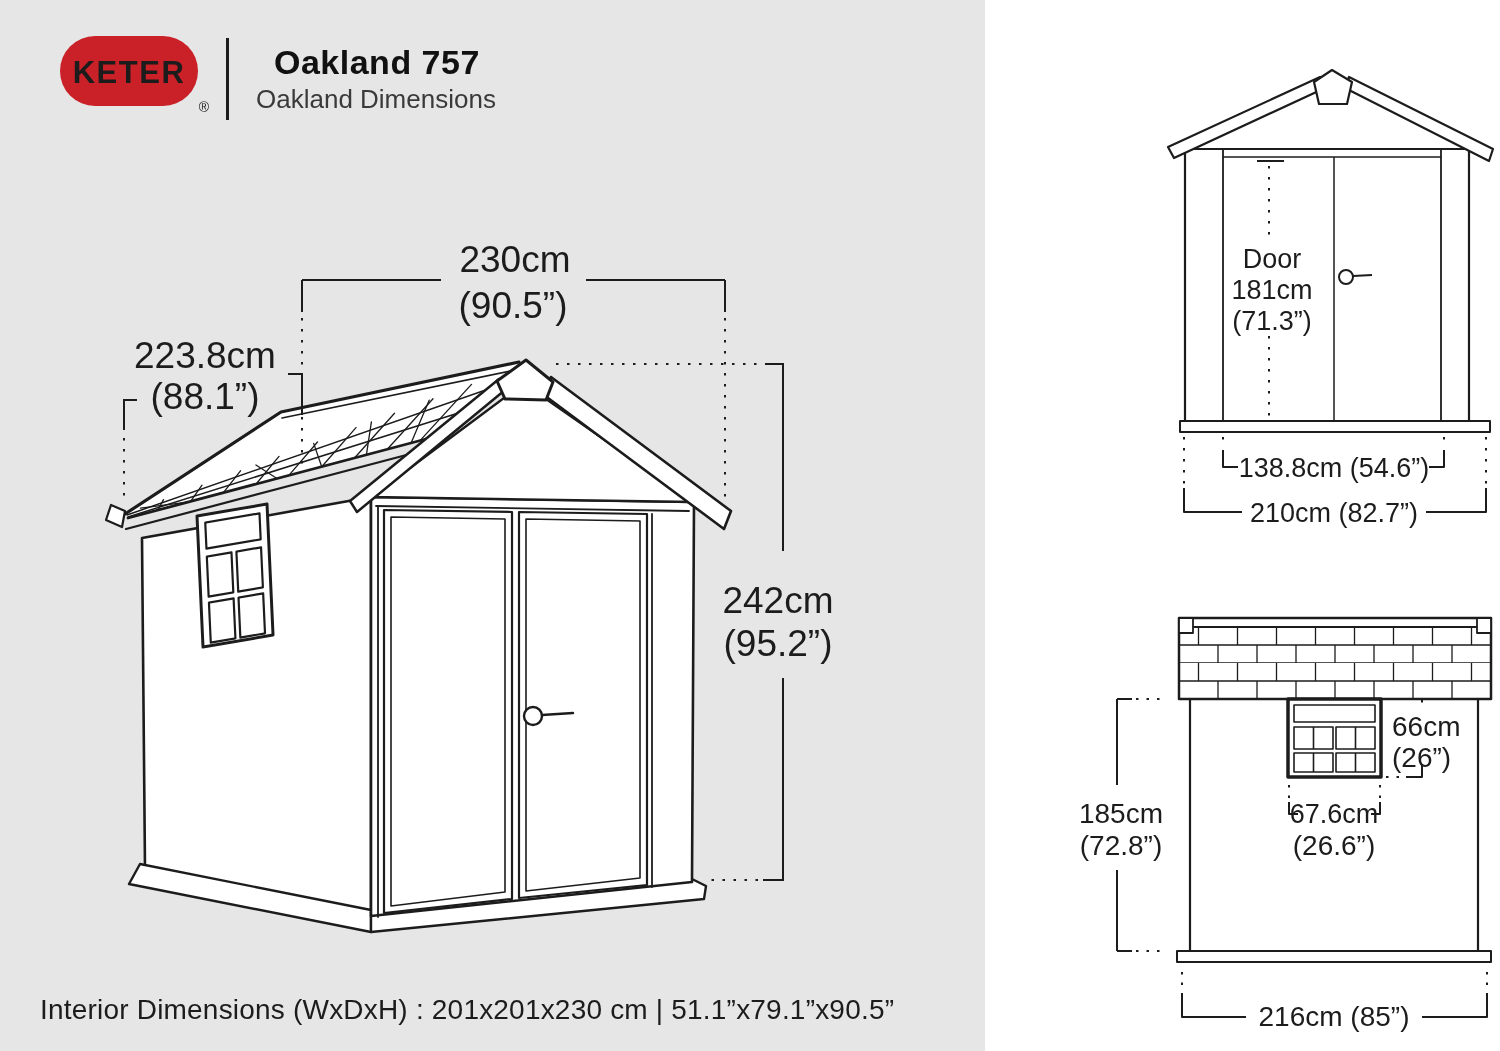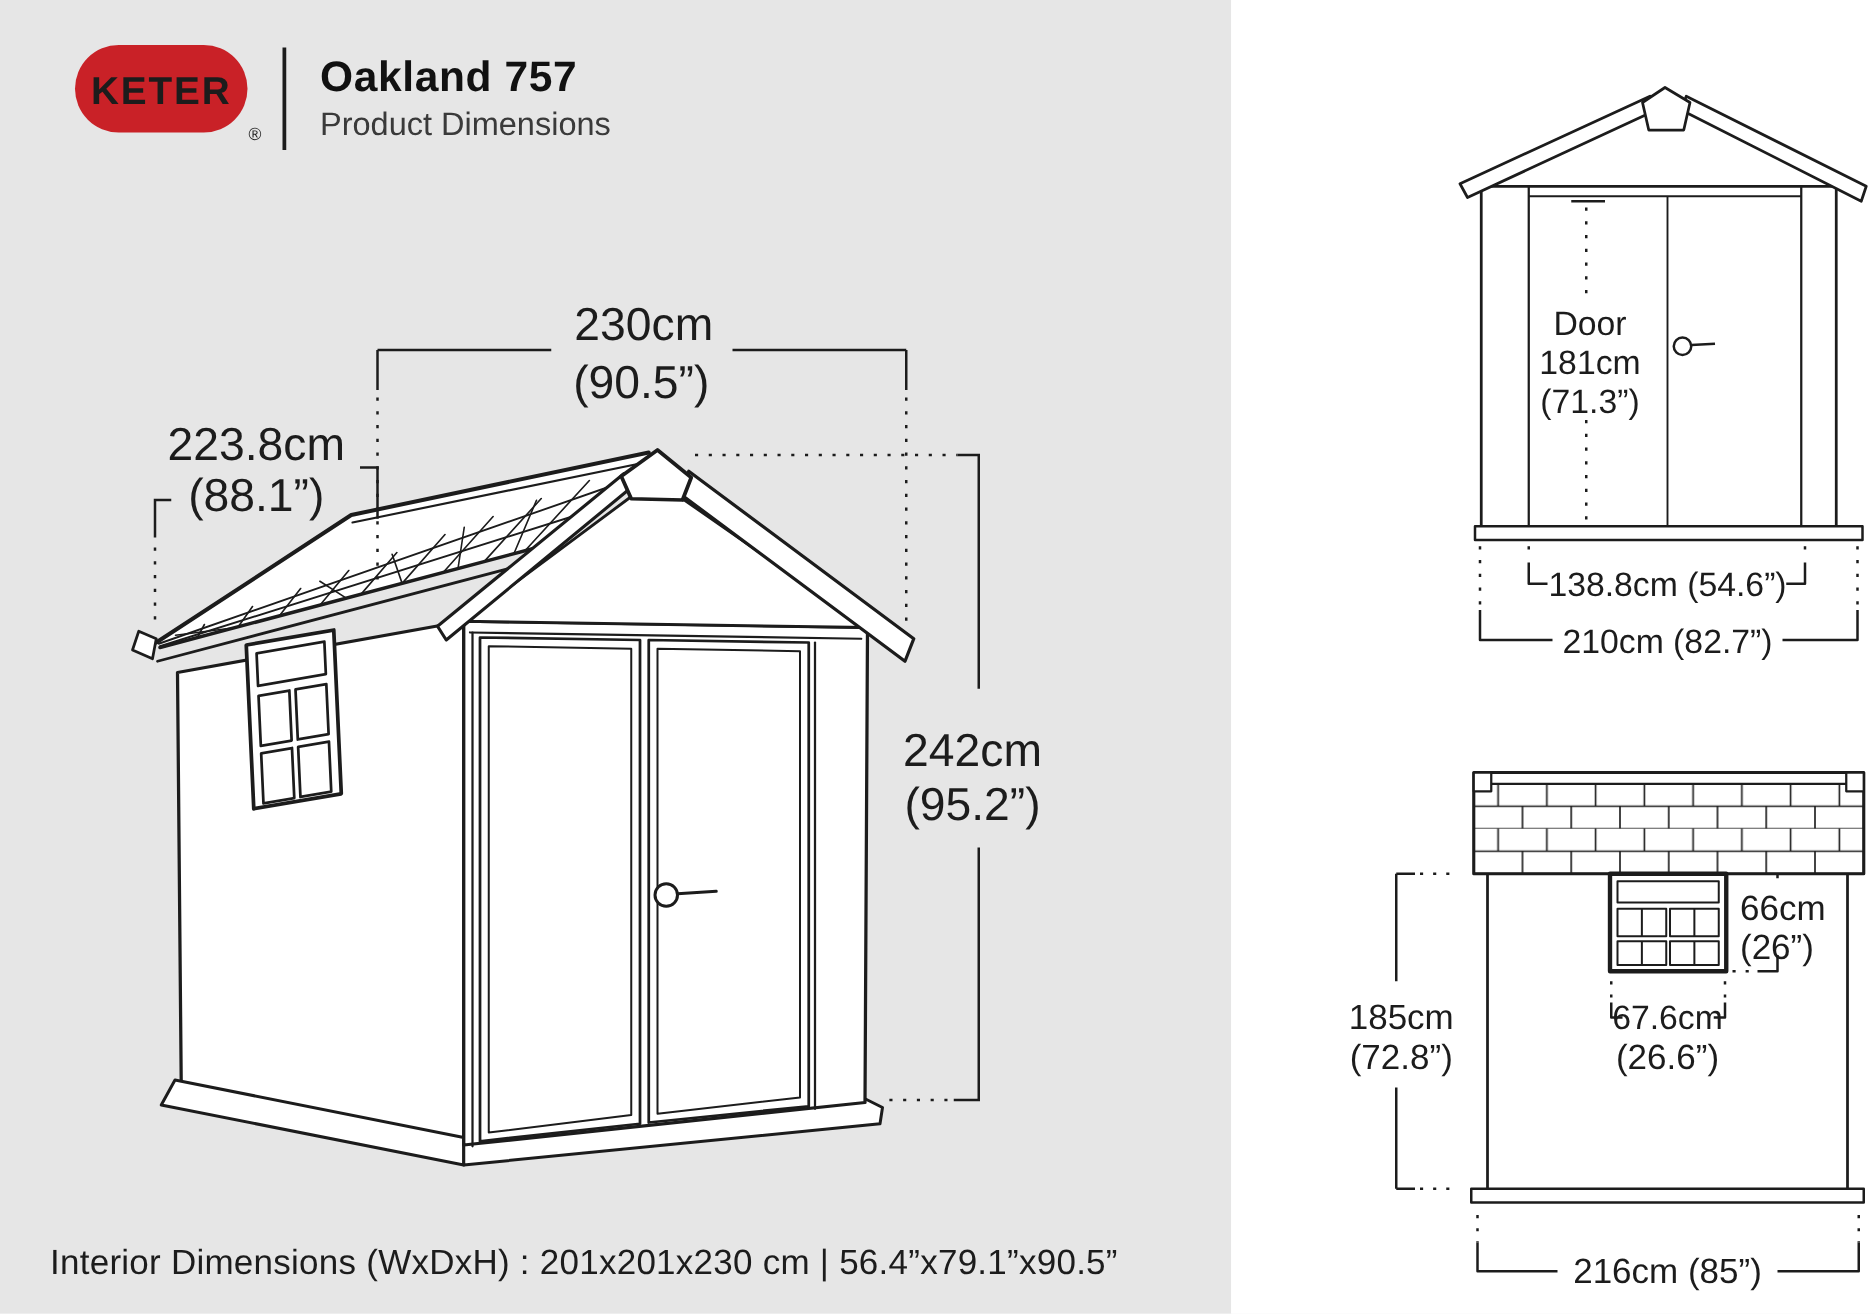--- a/index.html
+++ b/index.html
@@ -4,21 +4,21 @@
 <style>
   html,body{margin:0;padding:0;}
   body{
     width:1500px;height:1051px;position:relative;overflow:hidden;
     font-family:"Liberation Sans",sans-serif;background:#ffffff;
   }
   .panel-left{position:absolute;left:0;top:0;width:985px;height:1051px;background:#e6e6e6;}
   .panel-right{position:absolute;left:985px;top:0;width:515px;height:1051px;background:#ffffff;}
   .hdr-divider{position:absolute;left:226px;top:38px;width:3px;height:82px;background:#1c1c1c;}
   .hdr-titles{position:absolute;left:256px;top:44px;}
-  .hdr-title{font-size:34px;font-weight:bold;color:#111;letter-spacing:.5px;line-height:1.1;}
+  .hdr-title{font-size:34px;font-weight:bold;color:#111;letter-spacing:.5px;line-height:1.1;margin-left:18px;}
   .hdr-sub{font-size:26px;font-weight:400;color:#3a3a3a;margin-top:3px;}
   .logo-wrap{position:absolute;left:58px;top:32px;width:160px;height:84px;}
   .footer-text{
     position:absolute;left:40px;top:994px;font-size:28px;color:#1c1c1c;
     letter-spacing:.2px;white-space:nowrap;
   }
   svg text{font-family:"Liberation Sans",sans-serif;fill:#1c1c1c;}
   .dimtxt-lg{font-size:37px;}
   .dimtxt-sm{font-size:27px;}
   .dimtxt-md{font-size:28px;}
@@ -33,21 +33,21 @@
 <div class="logo-wrap">
   <svg width="160" height="84" viewBox="0 0 160 84">
     <rect x="2" y="4" width="138" height="70" rx="35" fill="#c92127"></rect>
     <text x="71" y="51" text-anchor="middle" font-size="31" font-weight="bold" fill="#ffffff" letter-spacing="1.5">KETER</text>
     <text x="146" y="80" text-anchor="middle" font-size="14" fill="#333">®</text>
   </svg>
 </div>
 <div class="hdr-divider"></div>
 <div class="hdr-titles">
   <div class="hdr-title">Oakland 757</div>
-  <div class="hdr-sub">Product Dimensions</div>
+  <div class="hdr-sub">Oakland Dimensions</div>
 </div>
 
 <svg class="draw" width="1500" height="1051" viewBox="0 0 1500 1051">
   <defs>
     <clipPath id="shingleClip">
       <path d="M519,362 L281,412 L125,514 L128,518 L426,439 L503,389 Z"></path>
     </clipPath>
     <pattern id="brick" x="1179" y="627" width="39" height="36" patternUnits="userSpaceOnUse">
       <rect width="39" height="36" fill="#ffffff"></rect>
       <path d="M0,18 H39 M0,36 H39 M19.5,0 V18 M0,18 V36 M39,18 V36" stroke="#1c1c1c" stroke-width="1.3" fill="none"></path>
@@ -209,13 +209,13 @@
     <text class="dimtxt-md" x="1392" y="736">66cm</text>
     <text class="dimtxt-md" x="1392" y="767">(26”)</text>
     <text class="dimtxt-sm" x="1334" y="823" text-anchor="middle">67.6cm</text>
     <text class="dimtxt-md" x="1334" y="855" text-anchor="middle">(26.6”)</text>
     <text class="dimtxt-md" x="1121" y="823" text-anchor="middle">185cm</text>
     <text class="dimtxt-md" x="1121" y="855" text-anchor="middle">(72.8”)</text>
     <text class="dimtxt-md" x="1334" y="1026" text-anchor="middle">216cm (85”)</text>
   </g>
 </svg>
 
-<div class="footer-text">Interior Dimensions (WxDxH) : 201x201x230 cm | 56.4”x79.1”x90.5”</div>
+<div class="footer-text">Interior Dimensions (WxDxH) : 201x201x230 cm | 51.1”x79.1”x90.5”</div>
 
 </body></html>

